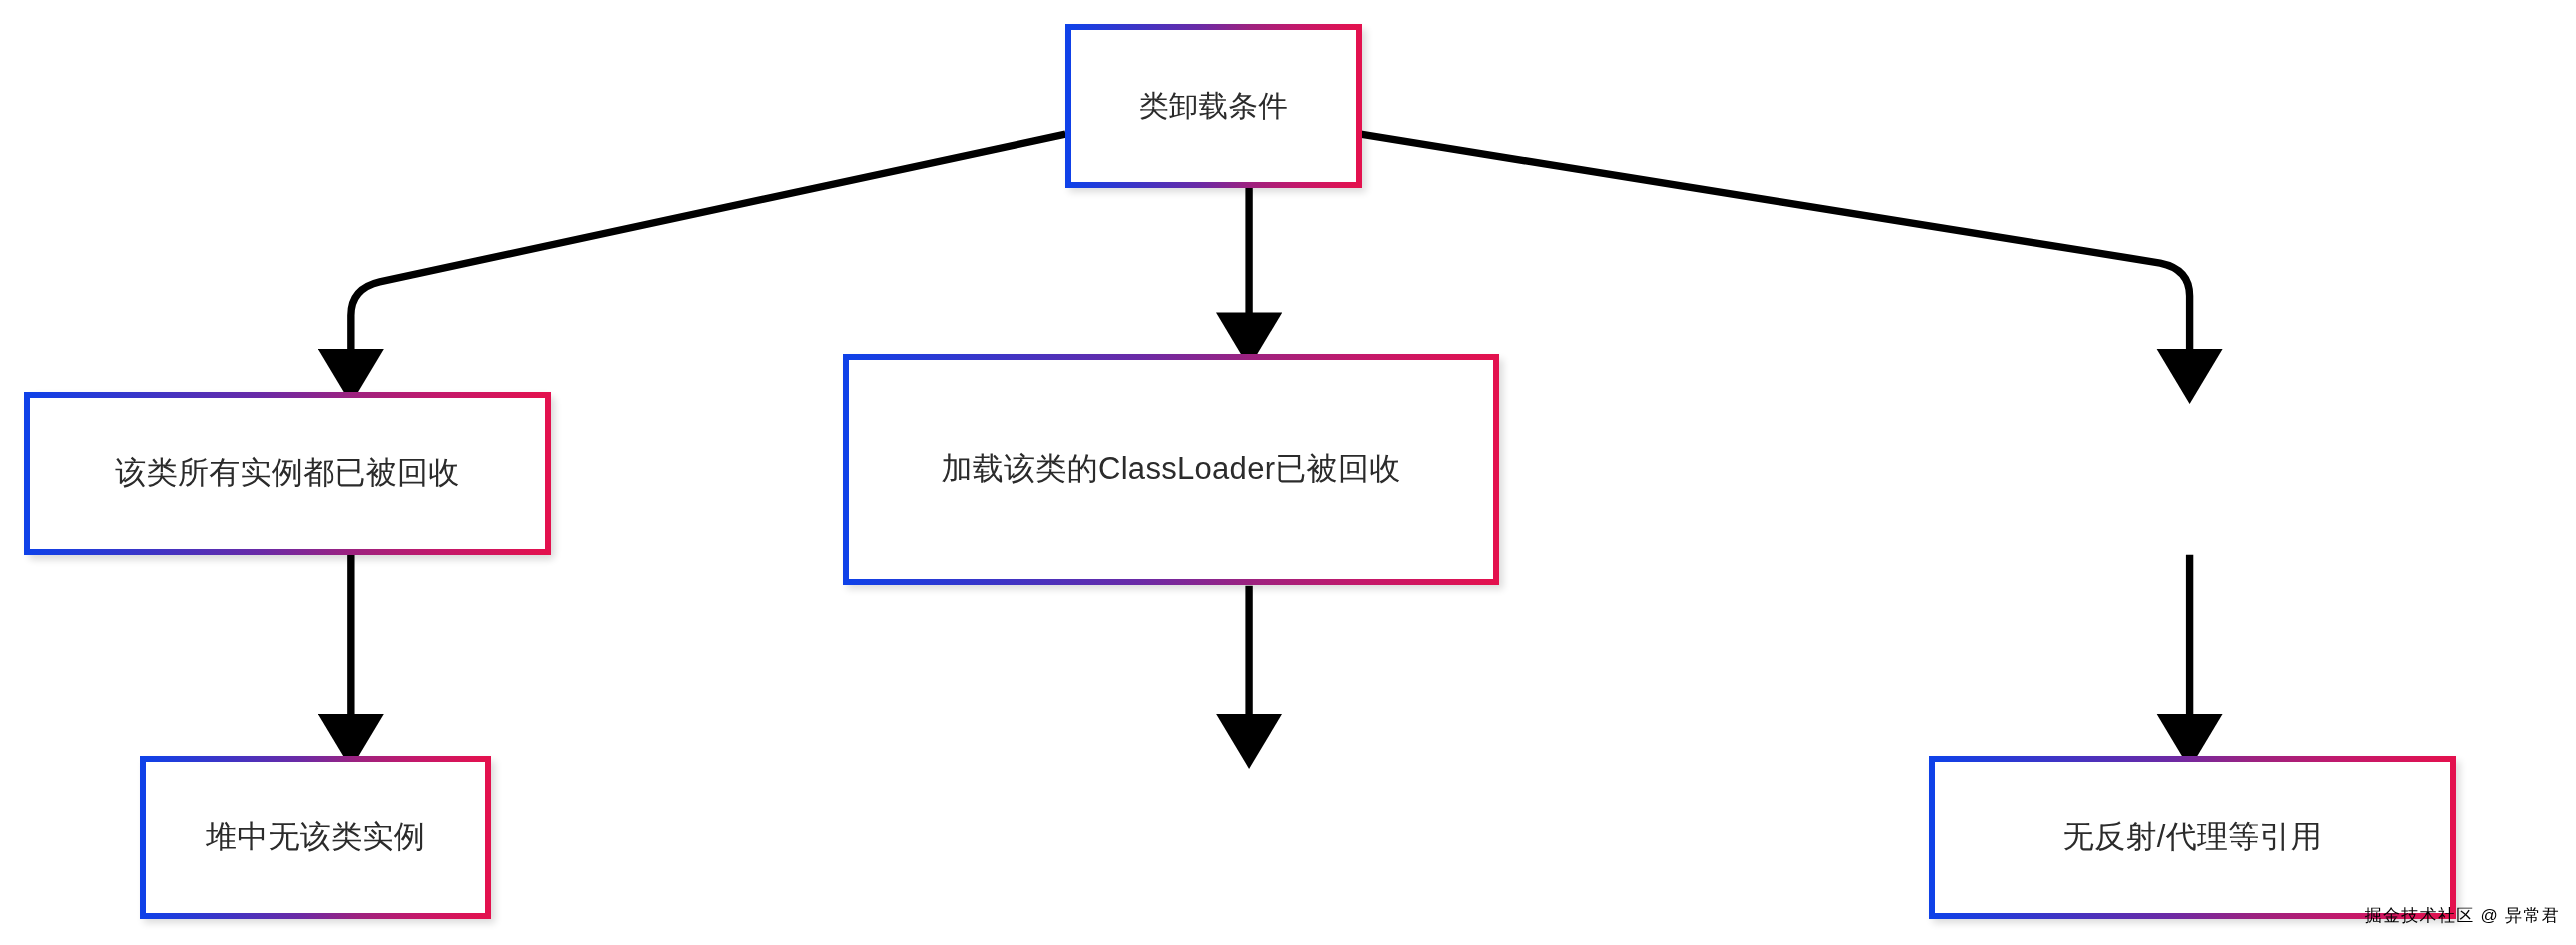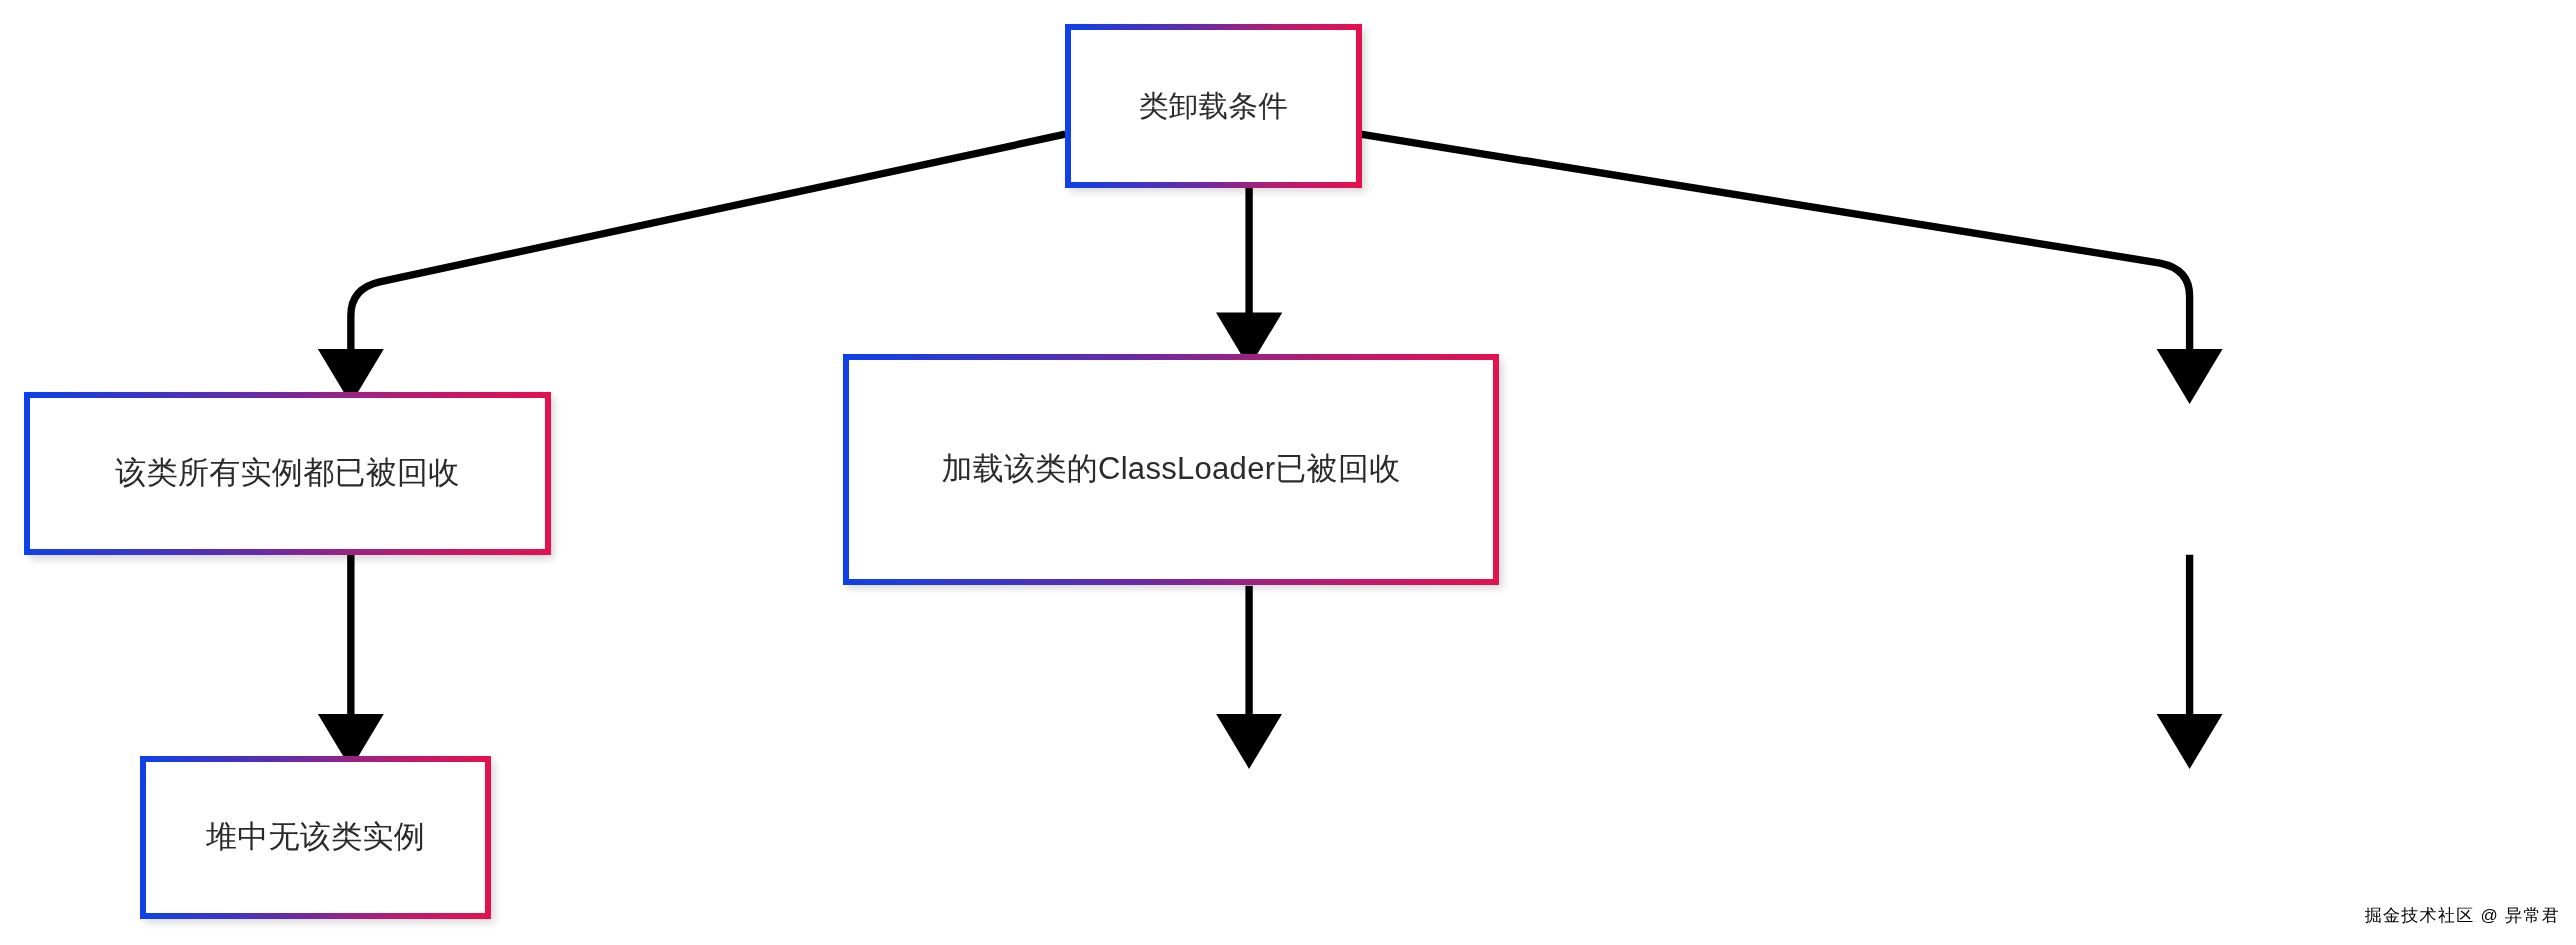--- a/index.html
+++ b/index.html
@@ -148,17 +148,20 @@
   <div class="node" id="node-cond-classloader">
     <span class="node-label">加载该类的ClassLoader已被回收</span>
   </div>
 
 
   <div class="node" id="node-detail-heap">
     <span class="node-label">堆中无该类实例</span>
   </div>
 
 
+  <div class="node" id="node-detail-reflect">
+    <span class="node-label">无反射/代理等引用</span>
+  </div>
 
   <div id="watermark">掘金技术社区 @ 异常君</div>
 
 </div>
 
 
 </body></html>

